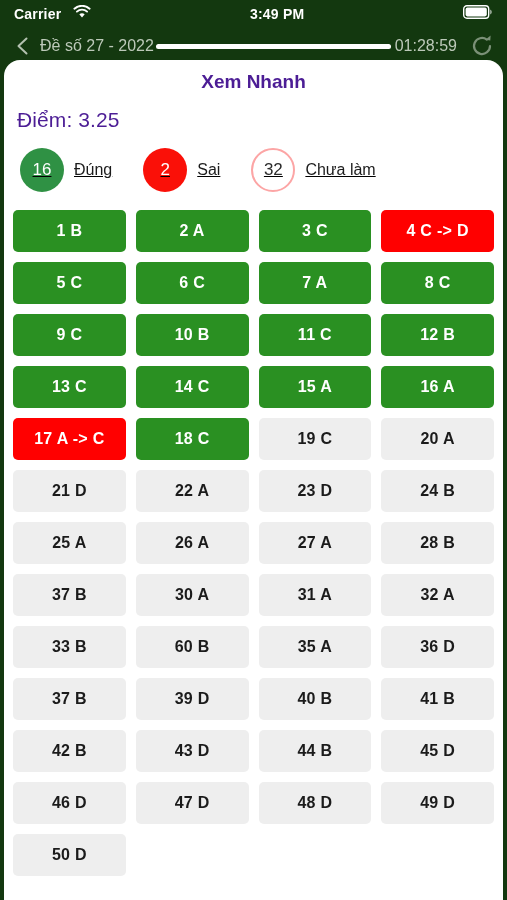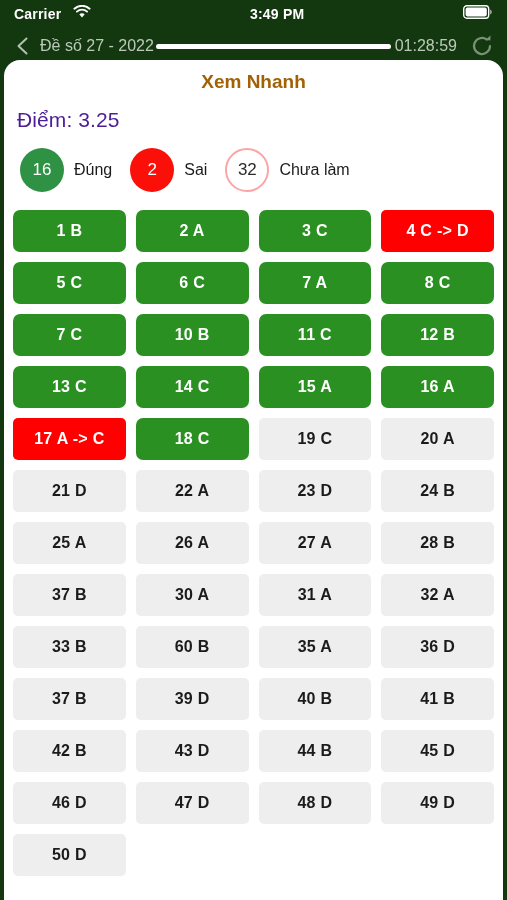--- a/index.html
+++ b/index.html
@@ -122,36 +122,37 @@
 
   #sheet-header {
     height: 44px;
     display: flex;
     align-items: center;
     justify-content: center;
   }
   #sheet-title {
     font-size: 19px;
     font-weight: bold;
-    color: #a16207;
+    color: #4c1d95;
   }
 
   #score-line {
     padding: 4px 0 0 13px;
     font-size: 21px;
     color: #4c1d95;
     letter-spacing: .1px;
   }
 
   
   #legend {
     display: flex;
     align-items: center;
     padding: 16px 0 0 16px;
-    gap: 0;
+    gap: 13px;
+    text-decoration: underline;
   }
   .legend-item {
     display: flex;
     align-items: center;
     margin-right: 18px;
   }
   .legend-badge {
     width: 44px;
     height: 44px;
     border-radius: 50%;
@@ -184,21 +185,21 @@
     height: 42px;
     border-radius: 5px;
     display: flex;
     align-items: center;
     justify-content: center;
     font-size: 16px;
     font-weight: bold;
     letter-spacing: .3px;
     user-select: none;
   }
-  .answer-tile.state-correct { background: #2a9022; color: #ffffff; border-radius: 7px; }
+  .answer-tile.state-correct { background: #2a9022; color: #ffffff; }
   .answer-tile.state-wrong   { background: #ff0000; color: #ffffff; }
   .answer-tile.state-blank   { background: #eeeeee; color: #1b1b1b; }
 </style>
 </head>
 <body>
 
 <div id="screen">
 
   <div id="status-bar">
     <div id="status-left">
@@ -266,21 +267,21 @@
 
     <div id="answer-grid">
         <div class="answer-tile state-correct">1 B</div>
         <div class="answer-tile state-correct">2 A</div>
         <div class="answer-tile state-correct">3 C</div>
         <div class="answer-tile state-wrong">4 C -&gt; D</div>
         <div class="answer-tile state-correct">5 C</div>
         <div class="answer-tile state-correct">6 C</div>
         <div class="answer-tile state-correct">7 A</div>
         <div class="answer-tile state-correct">8 C</div>
-        <div class="answer-tile state-correct">7 C</div>
+        <div class="answer-tile state-correct">9 C</div>
         <div class="answer-tile state-correct">10 B</div>
         <div class="answer-tile state-correct">11 C</div>
         <div class="answer-tile state-correct">12 B</div>
         <div class="answer-tile state-correct">13 C</div>
         <div class="answer-tile state-correct">14 C</div>
         <div class="answer-tile state-correct">15 A</div>
         <div class="answer-tile state-correct">16 A</div>
         <div class="answer-tile state-wrong">17 A -&gt; C</div>
         <div class="answer-tile state-correct">18 C</div>
         <div class="answer-tile state-blank">19 C</div>

